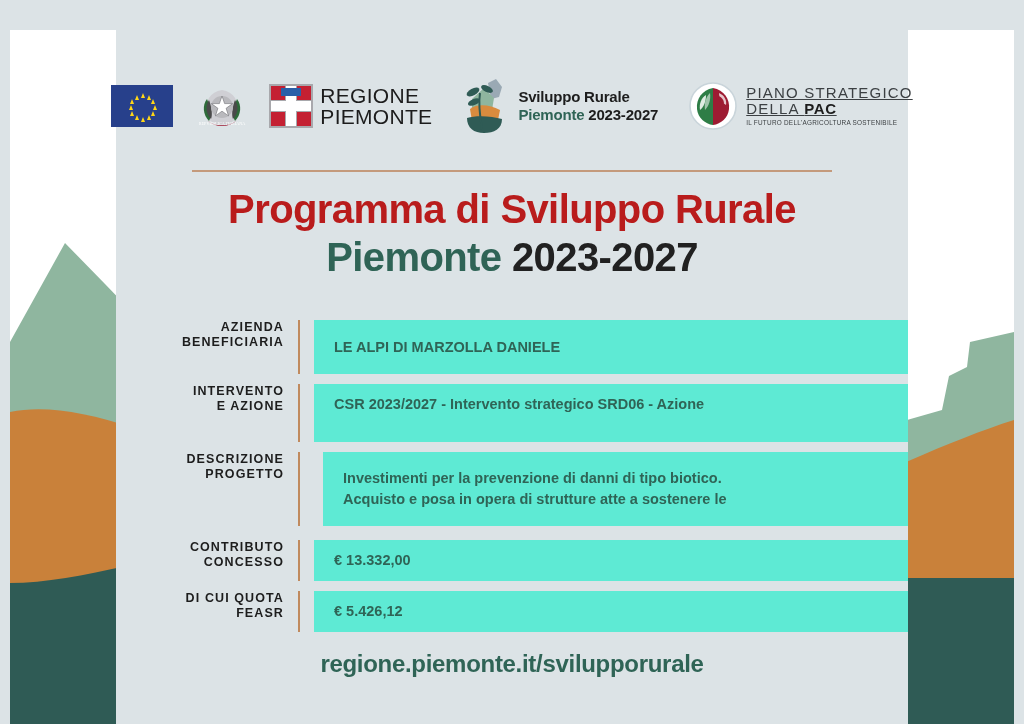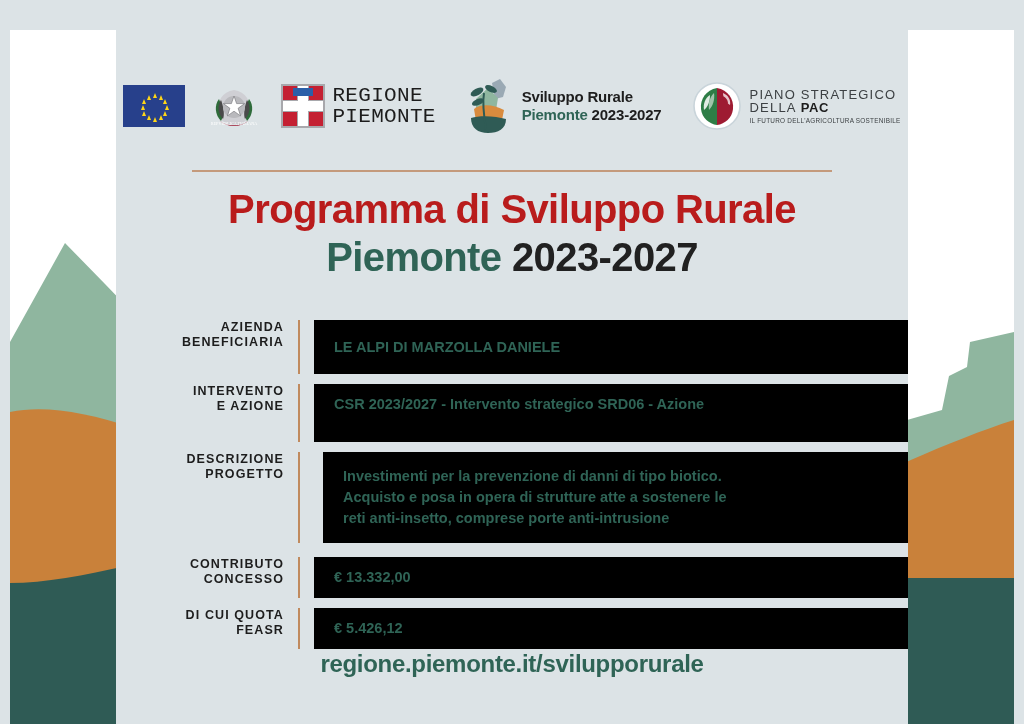--- a/index.html
+++ b/index.html
@@ -86,38 +86,38 @@
   }
   #regione-mark .q1 { left: 2px;  top: 2px;  }
   #regione-mark .q2 { left: 28px; top: 2px;  }
   #regione-mark .q3 { left: 2px;  top: 28px; }
   #regione-mark .q4 { left: 28px; top: 28px; }
   #regione-mark .blue-bit {
     position: absolute; left: 12px; top: 4px;
     width: 20px; height: 8px; background: #2b5fa8;
   }
   #regione-text {
-    font-family: Liberation Mono, monospace;
+    font-family: Liberation Sans, sans-serif;
     font-size: 21px; line-height: 21px;
     color: #1c1c1c; letter-spacing: 0.3px;
   }
 
   #sviluppo-slot { margin-right: 30px; gap: 8px; }
   #sviluppo-text {
     font-size: 15px; font-weight: bold; line-height: 18px;
     color: #1d1d1d; letter-spacing: -0.2px;
     white-space: nowrap;
   }
   #sviluppo-text .grn { color: #2f6456; }
 
   #pac-slot { gap: 8px; }
   #pac-text { line-height: 1.05; }
   #pac-l1, #pac-l2 {
-    font-size: 13px; color: #3c4043; letter-spacing: 1.2px;
-    font-weight: normal; white-space: nowrap;
+    font-size: 15px; color: #3c4043; letter-spacing: 1.2px;
+    font-weight: normal; white-space: nowrap; text-decoration: underline;
   }
   #pac-l2 b { font-weight: bold; color: #1c1c1c; letter-spacing: 0.6px; }
   #pac-tag {
     font-size: 6.4px; color: #3c4043; letter-spacing: 0.25px;
     margin-top: 3px; white-space: nowrap;
   }
 
   
   #title-rule {
     position: absolute; left: 76px; top: 140px;
@@ -155,21 +155,21 @@
     display: flex; flex-direction: column;
     align-items: flex-end; 
   }
   .field-bar {
     flex: 0 0 2px; width: 2px;
     background: #c08a5e;
     margin-right: 14px;
   }
   .field-value {
     flex: 1 1 auto;
-    background: #000000;
+    background: #5eead4;
     color: #2f6456;
     font-size: 14.5px; font-weight: bold;
     line-height: 21px;
     padding: 14px 0 14px 20px;
     display: flex; flex-direction: column; justify-content: center;
   }
   .field-value .line { white-space: nowrap; }
   #row-azienda .field-value  { min-height: 54px; }
   #row-intervento .field-value { min-height: 38px; padding-top: 10px; padding-bottom: 27px; }
   #row-descrizione .field-value { min-height: 74px; margin-left: 9px; }
@@ -334,21 +334,20 @@
 
         <div class="field-row" id="row-descrizione">
           <div class="field-label">
             <span>DESCRIZIONE</span>
             <span>PROGETTO</span>
           </div>
           <div class="field-bar"></div>
           <div class="field-value">
             <span class="line">Investimenti per la prevenzione di danni di tipo biotico.</span>
             <span class="line">Acquisto e posa in opera di strutture atte a sostenere le</span>
-            <span class="line">reti anti-insetto, comprese porte anti-intrusione</span>
           </div>
         </div>
 
         <div class="field-row" id="row-contributo">
           <div class="field-label">
             <span>CONTRIBUTO</span>
             <span>CONCESSO</span>
           </div>
           <div class="field-bar"></div>
           <div class="field-value">

